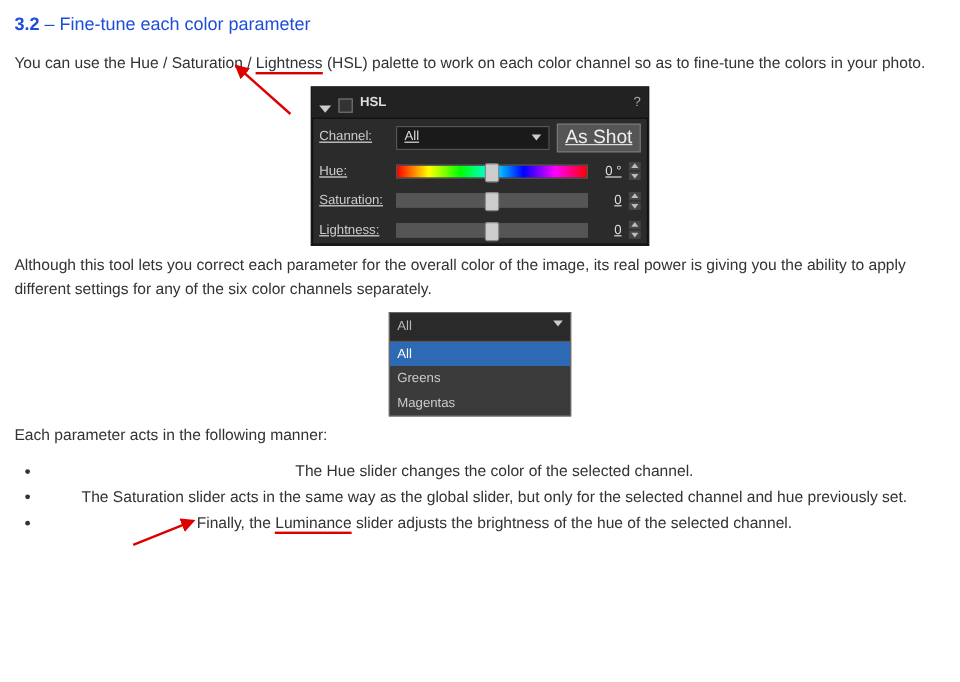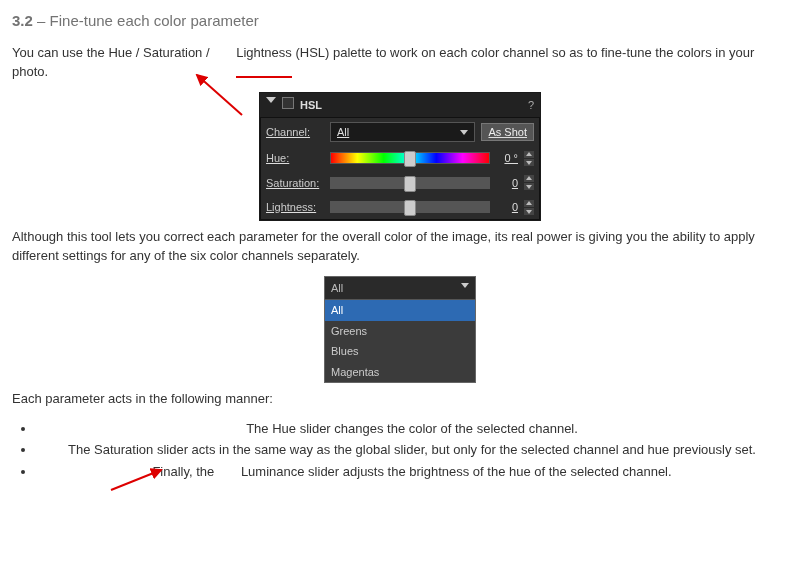--- a/index.html
+++ b/index.html
@@ -8,47 +8,46 @@
     font-family: Arial, Helvetica, sans-serif;
     font-size: 13px;
     color: #333;
     background: #fff;
     line-height: 1.5;
   }
   h3 {
     font-size: 15px;
     margin: 0 0 10px 0;
     font-weight: normal;
-    color: #737373;
+    color: #1d4ed8;
   }
   h3 .num { font-weight: bold; }
   h3 .ttl { }
   p { margin: 6px 0 10px 0; }
   .b { font-weight: normal; }
   .red-underline {
     border-bottom: 2px solid #d00;
-    padding-bottom: 16px;
-    margin-left: 23px;
+    padding-bottom: 0;
   }
   .center { text-align: center; margin: 6px 0; position: relative; }
 
   
   .hsl-panel {
     display: inline-block;
     background: #2b2b2b;
     border: 1px solid #1a1a1a;
     width: 280px;
     text-align: left;
     color: #ddd;
     font-size: 11px;
     box-shadow: 0 0 0 1px #111 inset;
   }
   .hsl-title {
     display: flex;
-    align-items: flex-start;
+    align-items: flex-end;
     padding: 4px 6px;
     background: #222;
     border-bottom: 1px solid #111;
   }
   .hsl-title .tri {
     width: 0; height: 0;
     border-left: 5px solid transparent;
     border-right: 5px solid transparent;
     border-top: 6px solid #ccc;
     margin-right: 6px;
@@ -86,21 +85,21 @@
     width: 0; height: 0;
     border-left: 4px solid transparent;
     border-right: 4px solid transparent;
     border-top: 5px solid #ccc;
   }
   .asshot {
     background: #555;
     border: 1px solid #777;
     color: #eee;
     padding: 2px 6px;
-    font-size: 11px;
+    font-size: 16px;
   }
   .val {
     width: 22px;
     text-align: right;
     color: #ddd;
   }
   .spin {
     display: flex;
     flex-direction: column;
     gap: 1px;
@@ -266,21 +265,20 @@
 <p>Although this tool lets you correct each parameter for the overall color of the image, its real power is giving you the ability to apply different settings for any of the six color channels separately.</p>
 
 <div class="center">
   <div class="dropdown">
     <div class="dd-head">
       <span>All</span>
       <span class="dntri"></span>
     </div>
     <div class="dd-item dd-sel">All</div>
     <div class="dd-item">Greens</div>
-    <div class="dd-item">Blues</div>
     <div class="dd-item">Magentas</div>
   </div>
 </div>
 
 <p>Each parameter acts in the following manner:</p>
 
 <ul style="position:relative;">
   <li>
     <span>The </span><span class="b">Hue</span><span> slider changes the color of the selected channel.</span>
   </li>

